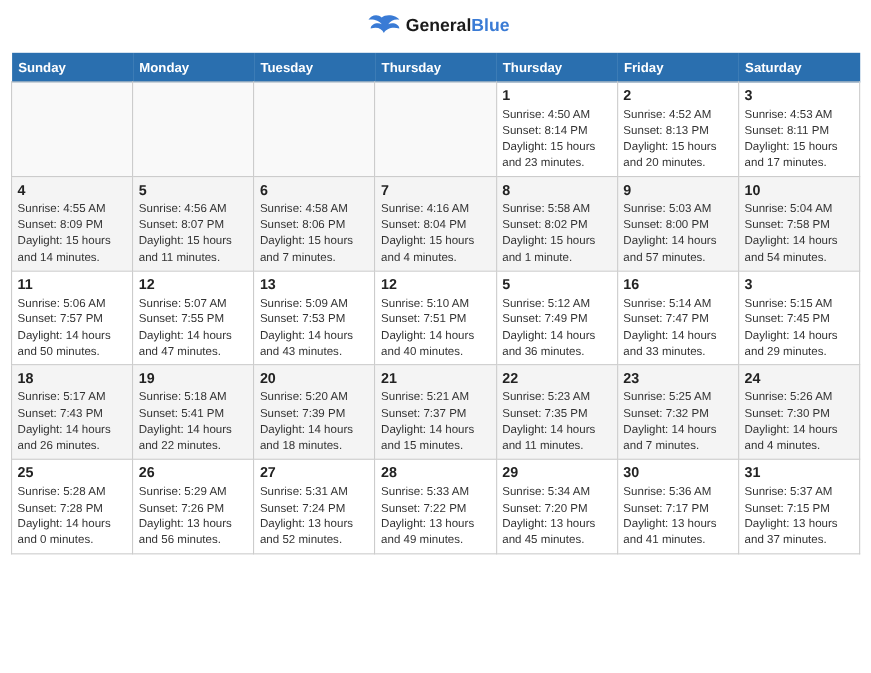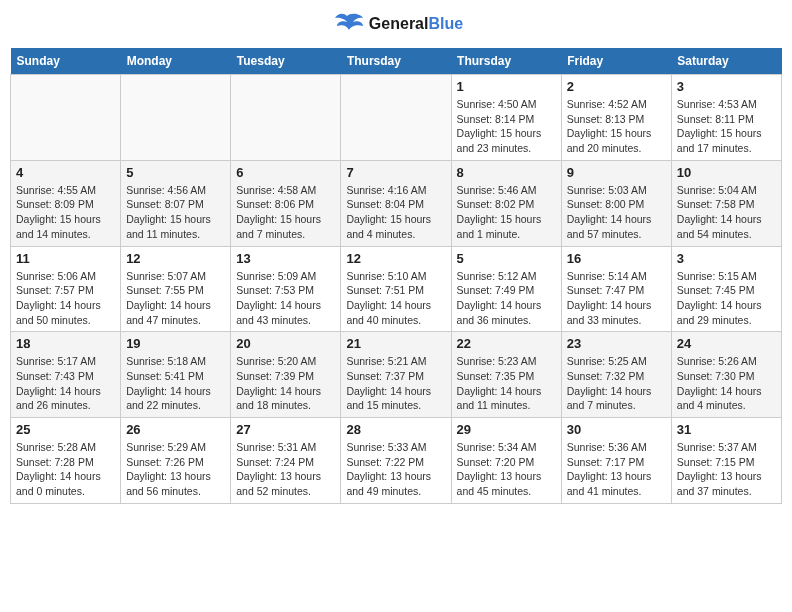--- a/index.html
+++ b/index.html
@@ -164,21 +164,21 @@
         </td>
         <td>
           <span class="day-num">7</span>
           <div class="day-info">Sunrise: 4:16 AM
 Sunset: 8:04 PM
 Daylight: 15 hours
 and 4 minutes.</div>
         </td>
         <td>
           <span class="day-num">8</span>
-          <div class="day-info">Sunrise: 5:46 AM
+          <div class="day-info">Sunrise: 5:58 AM
 Sunset: 8:02 PM
 Daylight: 15 hours
 and 1 minute.</div>
         </td>
         <td>
           <span class="day-num">9</span>
           <div class="day-info">Sunrise: 5:03 AM
 Sunset: 8:00 PM
 Daylight: 14 hours
 and 57 minutes.</div>

